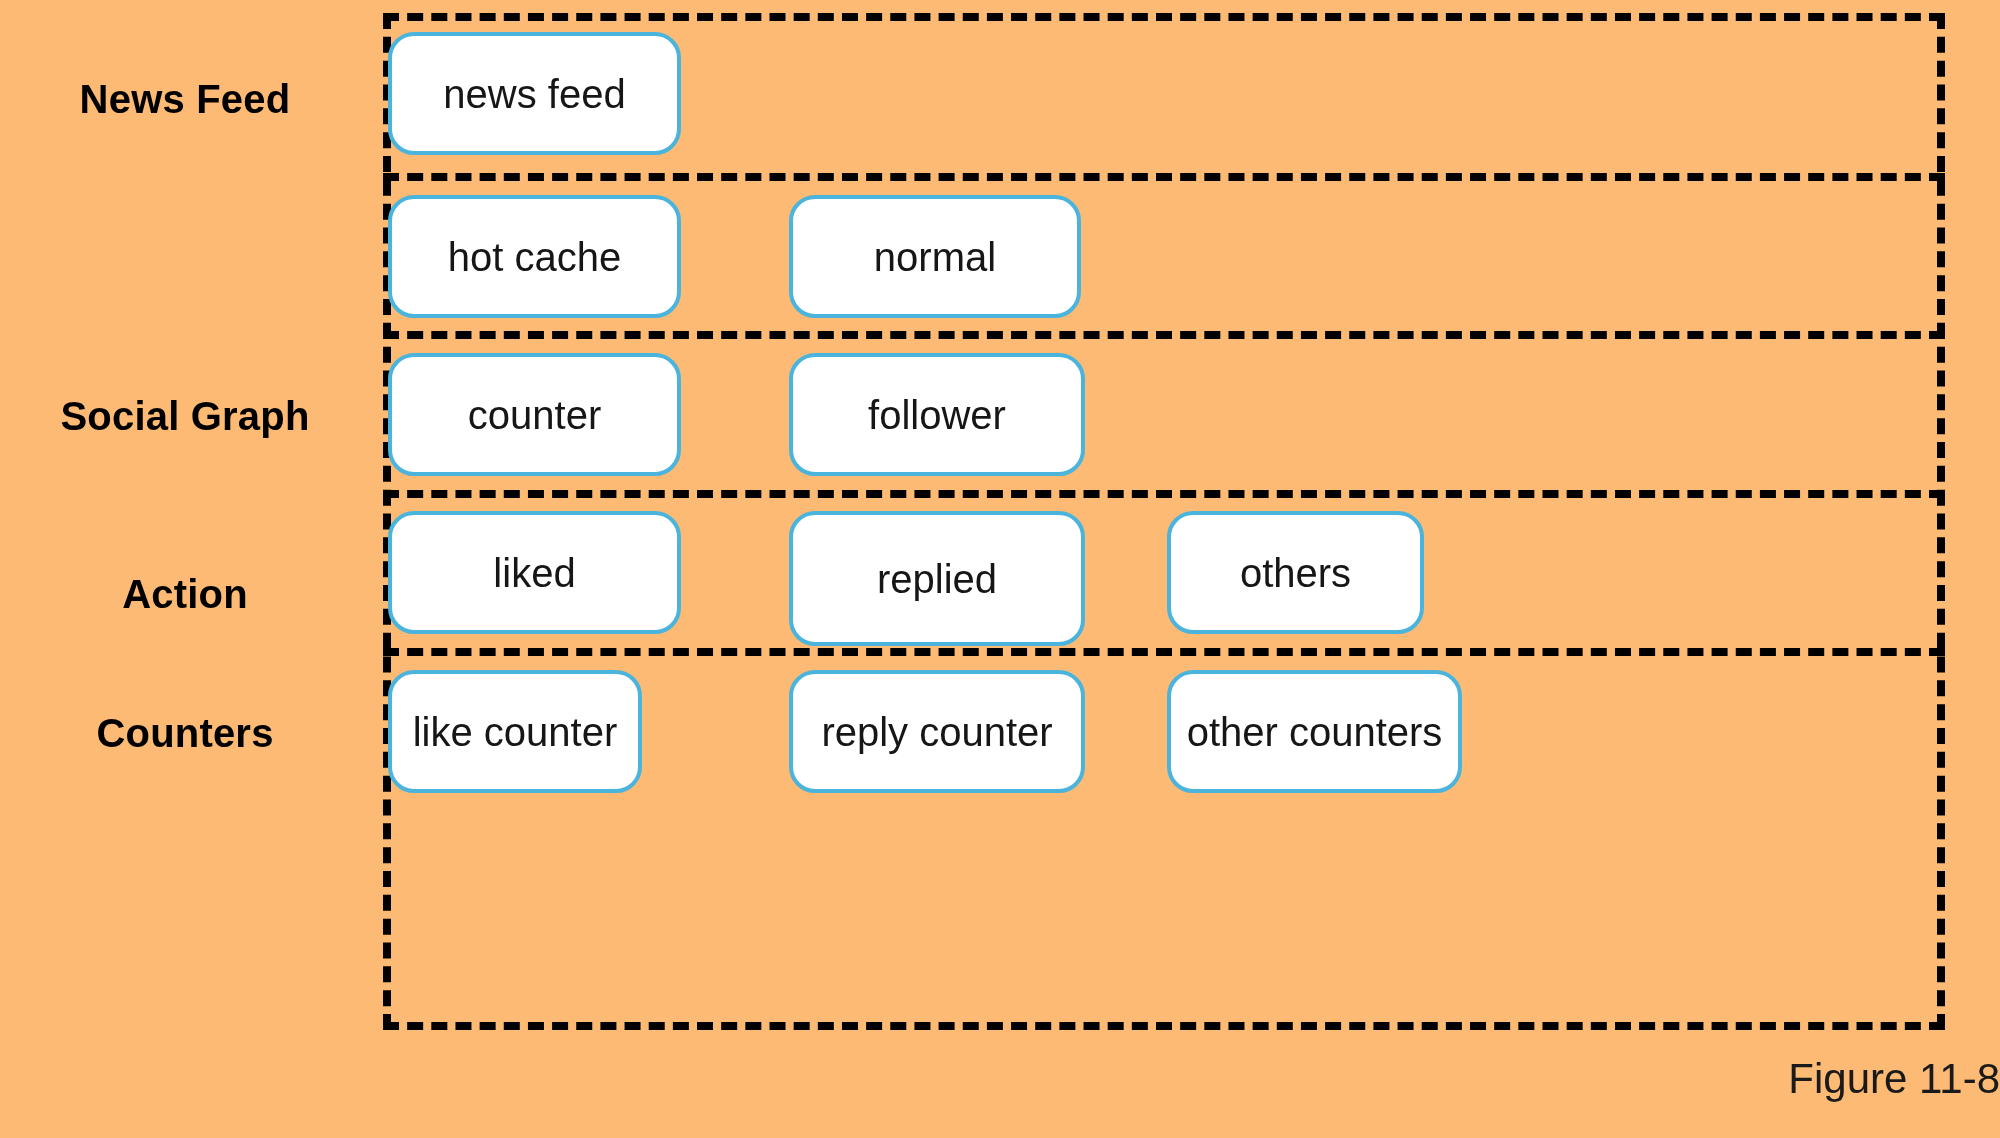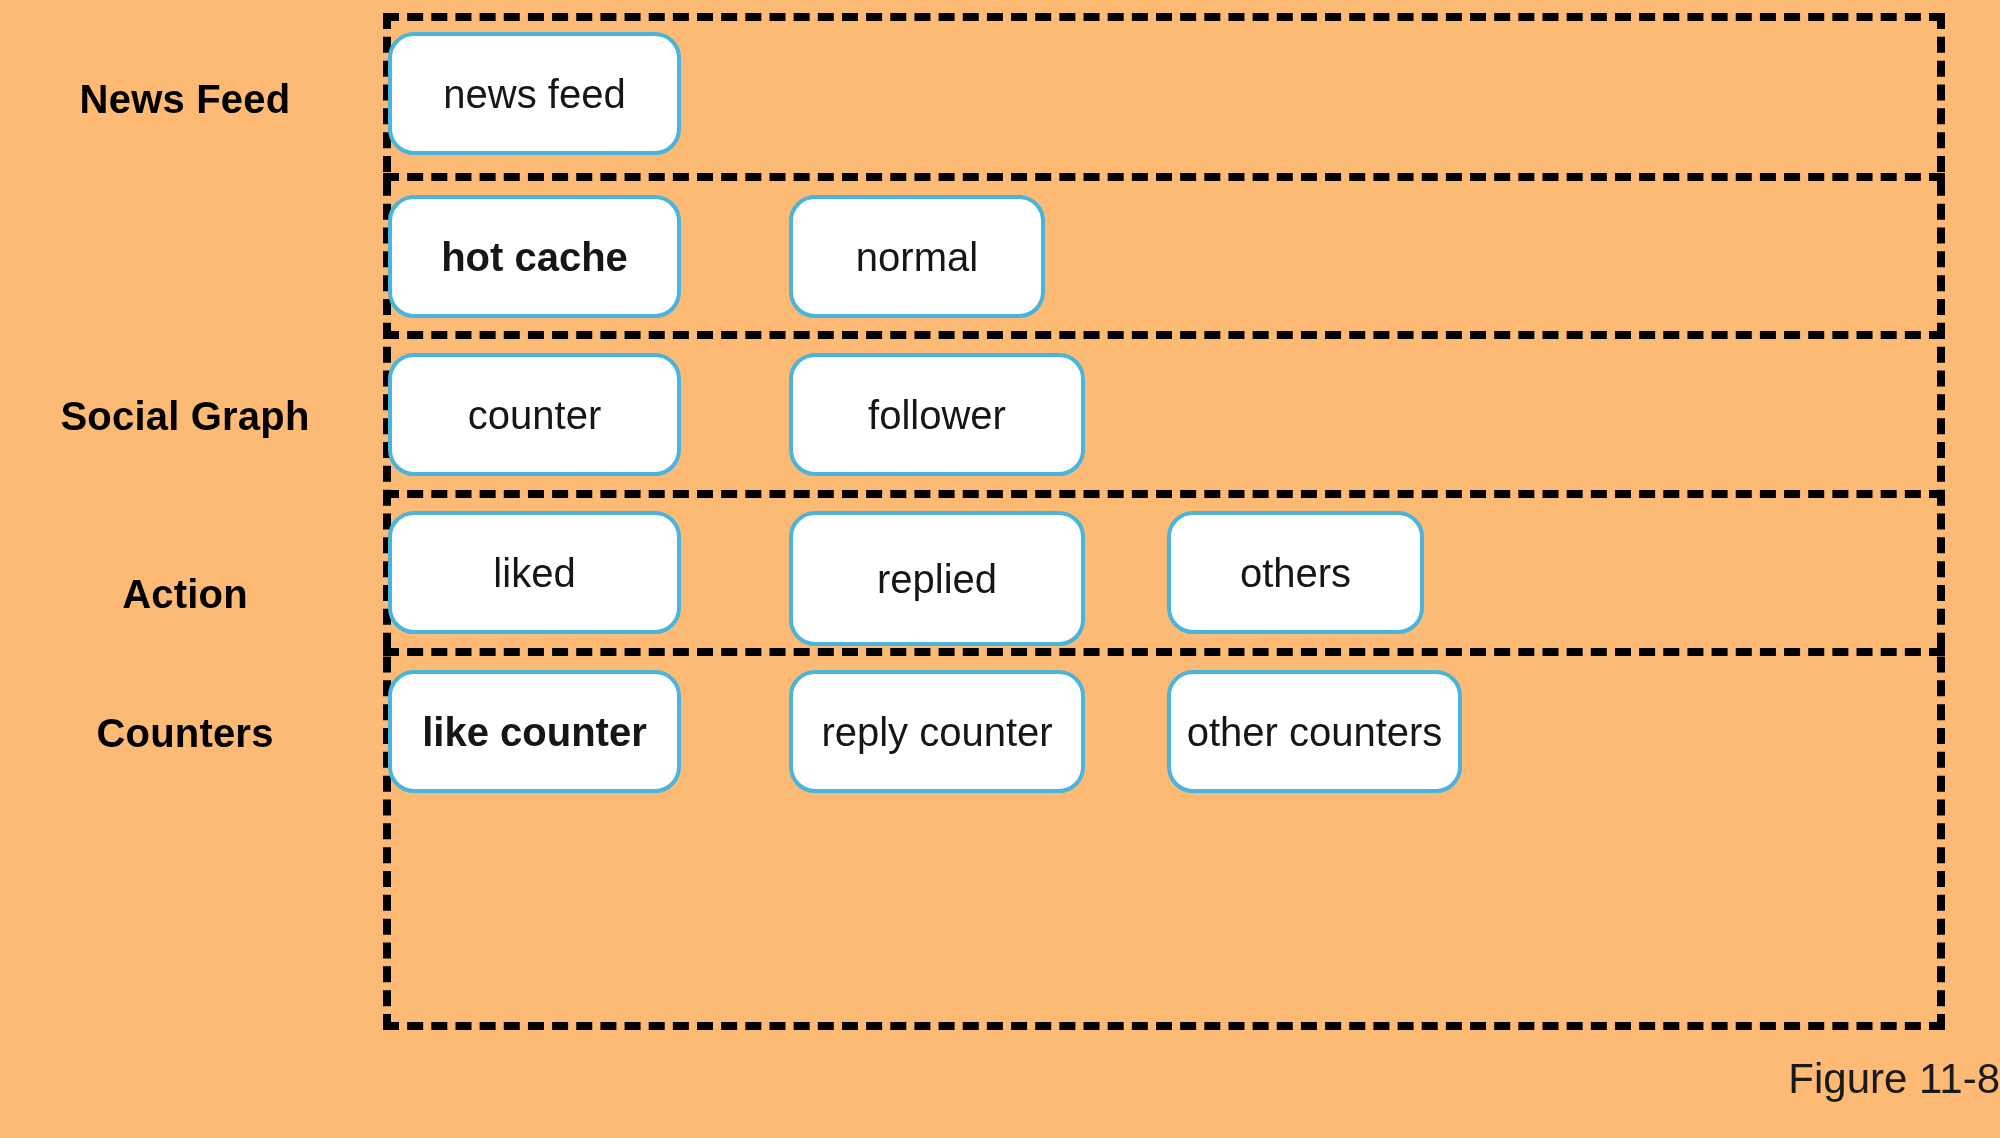--- a/index.html
+++ b/index.html
@@ -95,29 +95,29 @@
 
   <div id="dashed-frame"></div>
 
   <div class="band-separator" style="top:173px;"></div>
   <div class="band-separator" style="top:331px;"></div>
   <div class="band-separator" style="top:490px;"></div>
   <div class="band-separator" style="top:648px;"></div>
 
   <div class="node-box" style="left:388px; top:32px; width:293px; height:123px;">news feed</div>
 
-  <div class="node-box" style="left:388px; top:195px; width:293px; height:123px;font-weight:bold;">hot cache</div>
-  <div class="node-box" style="left:789px; top:195px; width:256px; height:123px;">normal</div>
+  <div class="node-box" style="left:388px; top:195px; width:293px; height:123px;">hot cache</div>
+  <div class="node-box" style="left:789px; top:195px; width:292px; height:123px;">normal</div>
 
   <div class="node-box" style="left:388px; top:353px; width:293px; height:123px;">counter</div>
   <div class="node-box" style="left:789px; top:353px; width:296px; height:123px;">follower</div>
 
   <div class="node-box" style="left:388px; top:511px; width:293px; height:123px;">liked</div>
   <div class="node-box" style="left:789px; top:511px; width:296px; height:135px;">replied</div>
   <div class="node-box" style="left:1167px; top:511px; width:257px; height:123px;">others</div>
 
-  <div class="node-box" style="left:388px; top:670px; width:293px; height:123px;font-weight:bold;">like counter</div>
+  <div class="node-box" style="left:388px; top:670px; width:254px; height:123px;">like counter</div>
   <div class="node-box" style="left:789px; top:670px; width:296px; height:123px;">reply counter</div>
   <div class="node-box" style="left:1167px; top:670px; width:295px; height:123px;">other counters</div>
 
   <div id="figure-caption">Figure 11-8</div>
 
 </div>
 
 </body></html>

